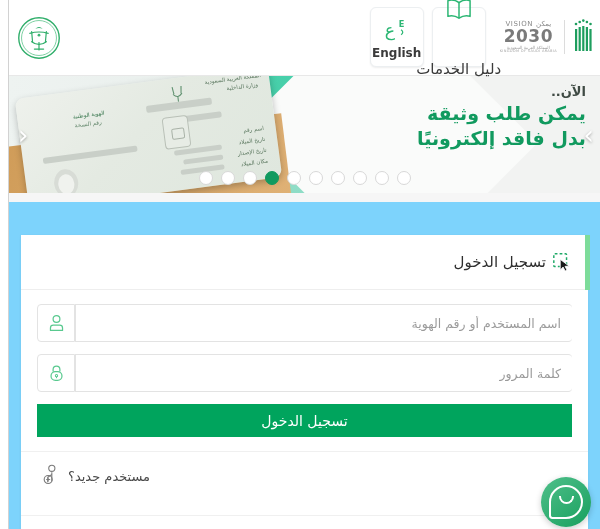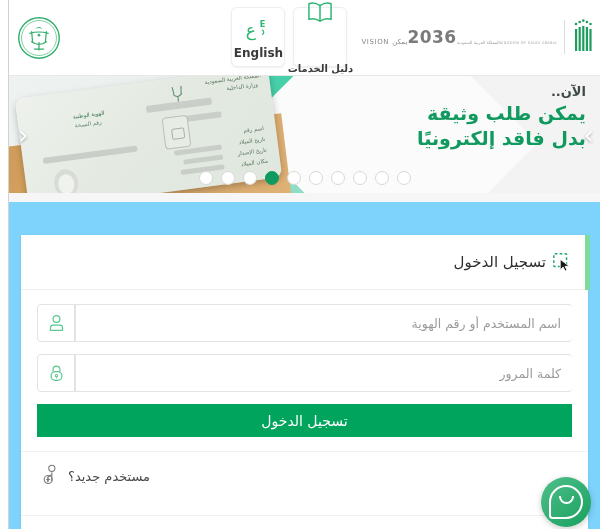--- a/index.html
+++ b/index.html
@@ -52,26 +52,26 @@
     display: flex; flex-direction: column;
     align-items: center; justify-content: center;
     gap: 3px;
     cursor: pointer;
   }
   .hdr-btn .glyph { height: 28px; display: flex; align-items: center; justify-content: center; }
   .hdr-btn .lbl {
     font-size: 12px; font-weight: bold; color: #3b3b3b;
     white-space: nowrap;
   }
-  .hdr-btn.ar .lbl { font-size: 10px; font-weight: bold; margin-top: 36px; }
+  .hdr-btn.ar .lbl { font-size: 15px; font-weight: normal; margin-top: 36px; }
   .vision-logo {
     display: flex; align-items: center; gap: 7px;
     padding-left: 6px;
   }
-  .v-text { display: flex; align-items: flex-end; line-height: 1; }
+  .v-text { display: flex; flex-direction: column; align-items: center; line-height: 1; }
   .v-top {
     font-size: 7px; color: #8a8a8a; letter-spacing: 0.6px;
     display: flex; gap: 3px; align-items: baseline;
   }
   .v-num {
     font-size: 17px; font-weight: bold; color: #7a7a7a;
     letter-spacing: 0.5px; display: flex; align-items: center; gap: 0px;
   }
   .v-sub { font-size: 4.2px; color: #9a9a9a; letter-spacing: 0.2px; margin-top: 1px; }
   .v-sub2 { font-size: 3.6px; color: #a6a6a6; letter-spacing: 0.3px; }
@@ -361,21 +361,21 @@
         <span class="lbl">دليل الخدمات</span>
       </div>
 
       <div class="vision-logo">
         <div class="v-text">
           <div class="v-top">
             <span>VISION</span>
             <span>يمكن</span>
           </div>
           <div class="v-num">
-            <span>2036</span>
+            <span>2030</span>
           </div>
           <div class="v-sub">المملكة العربية السعودية</div>
           <div class="v-sub2">KINGDOM OF SAUDI ARABIA</div>
         </div>
         <div class="ksa-divider"></div>
         <span>
           <svg width="22" height="36" viewBox="0 0 22 36">
             <g fill="#1e9e5e">
               <rect x="3" y="12" width="2.2" height="22"></rect>
               <rect x="6.6" y="10" width="2.2" height="24"></rect>

